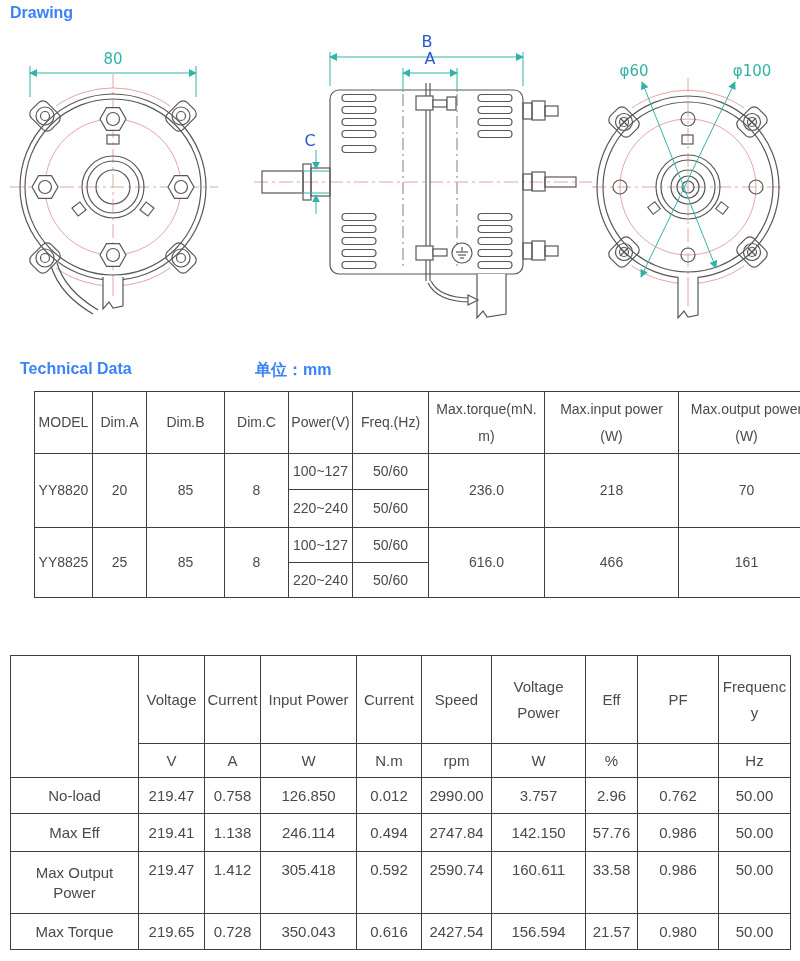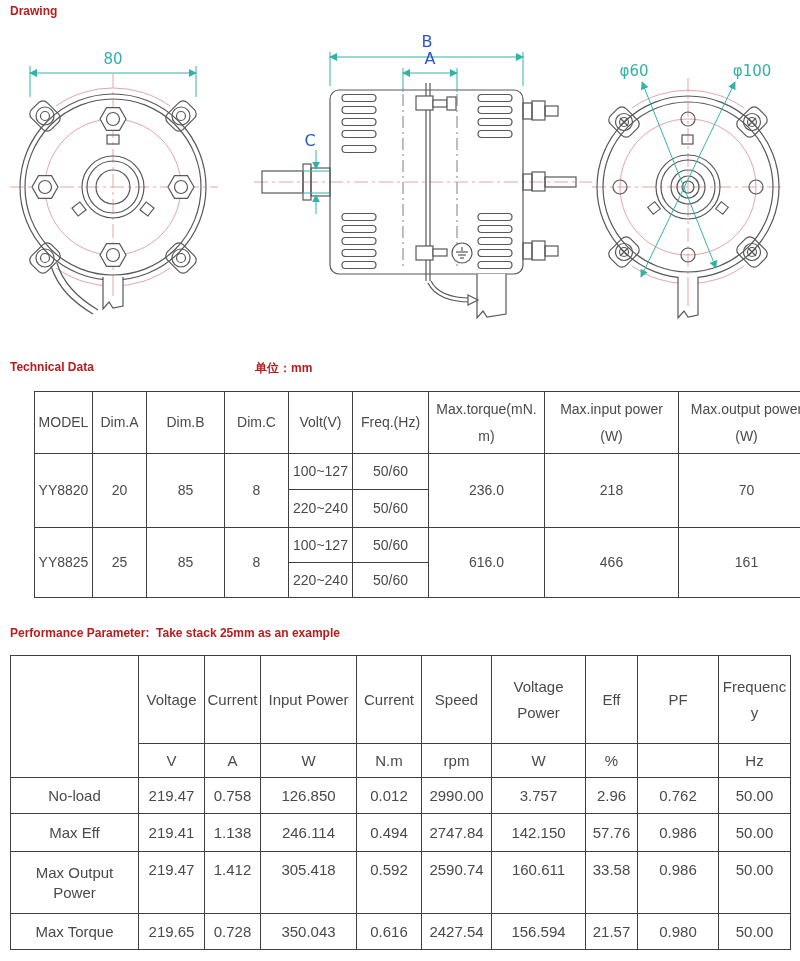--- a/index.html
+++ b/index.html
@@ -1,20 +1,20 @@
 <!DOCTYPE html>
 <html><head>
 <meta charset="utf-8">
 <style>
   html,body{margin:0;padding:0;background:#ffffff;}
   .page{position:relative;width:800px;height:961px;background:#fff;overflow:hidden;
         font-family:"Liberation Sans",sans-serif;color:#474747;}
-  .h-title{position:absolute;font-size:12px;font-weight:bold;color:#b91c1c;white-space:pre;}
+  .h-title{position:absolute;font-size:16px;font-weight:bold;color:#3b82f6;white-space:pre;}
   #t-drawing{left:10px;top:4px;}
-  #t-tech{left:10px;top:360px;}
+  #t-tech{left:20px;top:360px;}
   #t-unit{left:255px;top:360px;}
   #t-perf{left:10px;top:626px;}
   svg.draw{position:absolute;left:0;top:0;}
   table{position:absolute;border-collapse:collapse;table-layout:fixed;background:#fff;}
   td{border:1.2px solid #3f3f3f;text-align:center;vertical-align:middle;
      padding:1px 2px;overflow-wrap:break-word;word-wrap:break-word;color:#4a4a4a;line-height:1.3;}
   .tech{left:10px;top:391px;width:780px;font-size:14px;margin-left:24px;}
   .tech tr.hd td{line-height:1.9;}
   .perf{left:10px;top:655px;width:780px;font-size:15px;}
   .perf td{border-width:1.8px;}
@@ -223,21 +223,21 @@
         <col style="width:116px">
         <col style="width:134px">
         <col style="width:136px">
     </colgroup>
     <tbody>
         <tr class="hd" style="height:62px">
       <td>MODEL</td>
       <td>Dim.A</td>
       <td>Dim.B</td>
       <td>Dim.C</td>
-      <td>Volt(V)</td>
+      <td>Power(V)</td>
       <td>Freq.(Hz)</td>
       <td>Max.torque(mN.m)</td>
       <td>Max.input power (W)</td>
       <td>Max.output power (W)</td>
     </tr>
     <tr style="height:36px">
       <td rowspan="2">YY8820</td>
       <td rowspan="2">20</td>
       <td rowspan="2">85</td>
       <td rowspan="2">8</td>
@@ -262,21 +262,20 @@
       <td rowspan="2">466</td>
       <td rowspan="2">161</td>
     </tr>
     <tr style="height:35px">
       <td>220~240</td>
       <td>50/60</td>
     </tr>
   </tbody>
     </table>
 
-  <div id="t-perf" class="h-title">Performance Parameter:  Take stack 25mm as an example</div>
 
   <table class="perf">
     <colgroup>
       <col style="width:128px">
         <col style="width:66px">
         <col style="width:56px">
         <col style="width:96px">
         <col style="width:65px">
       <col style="width:70px">
         <col style="width:94px">

